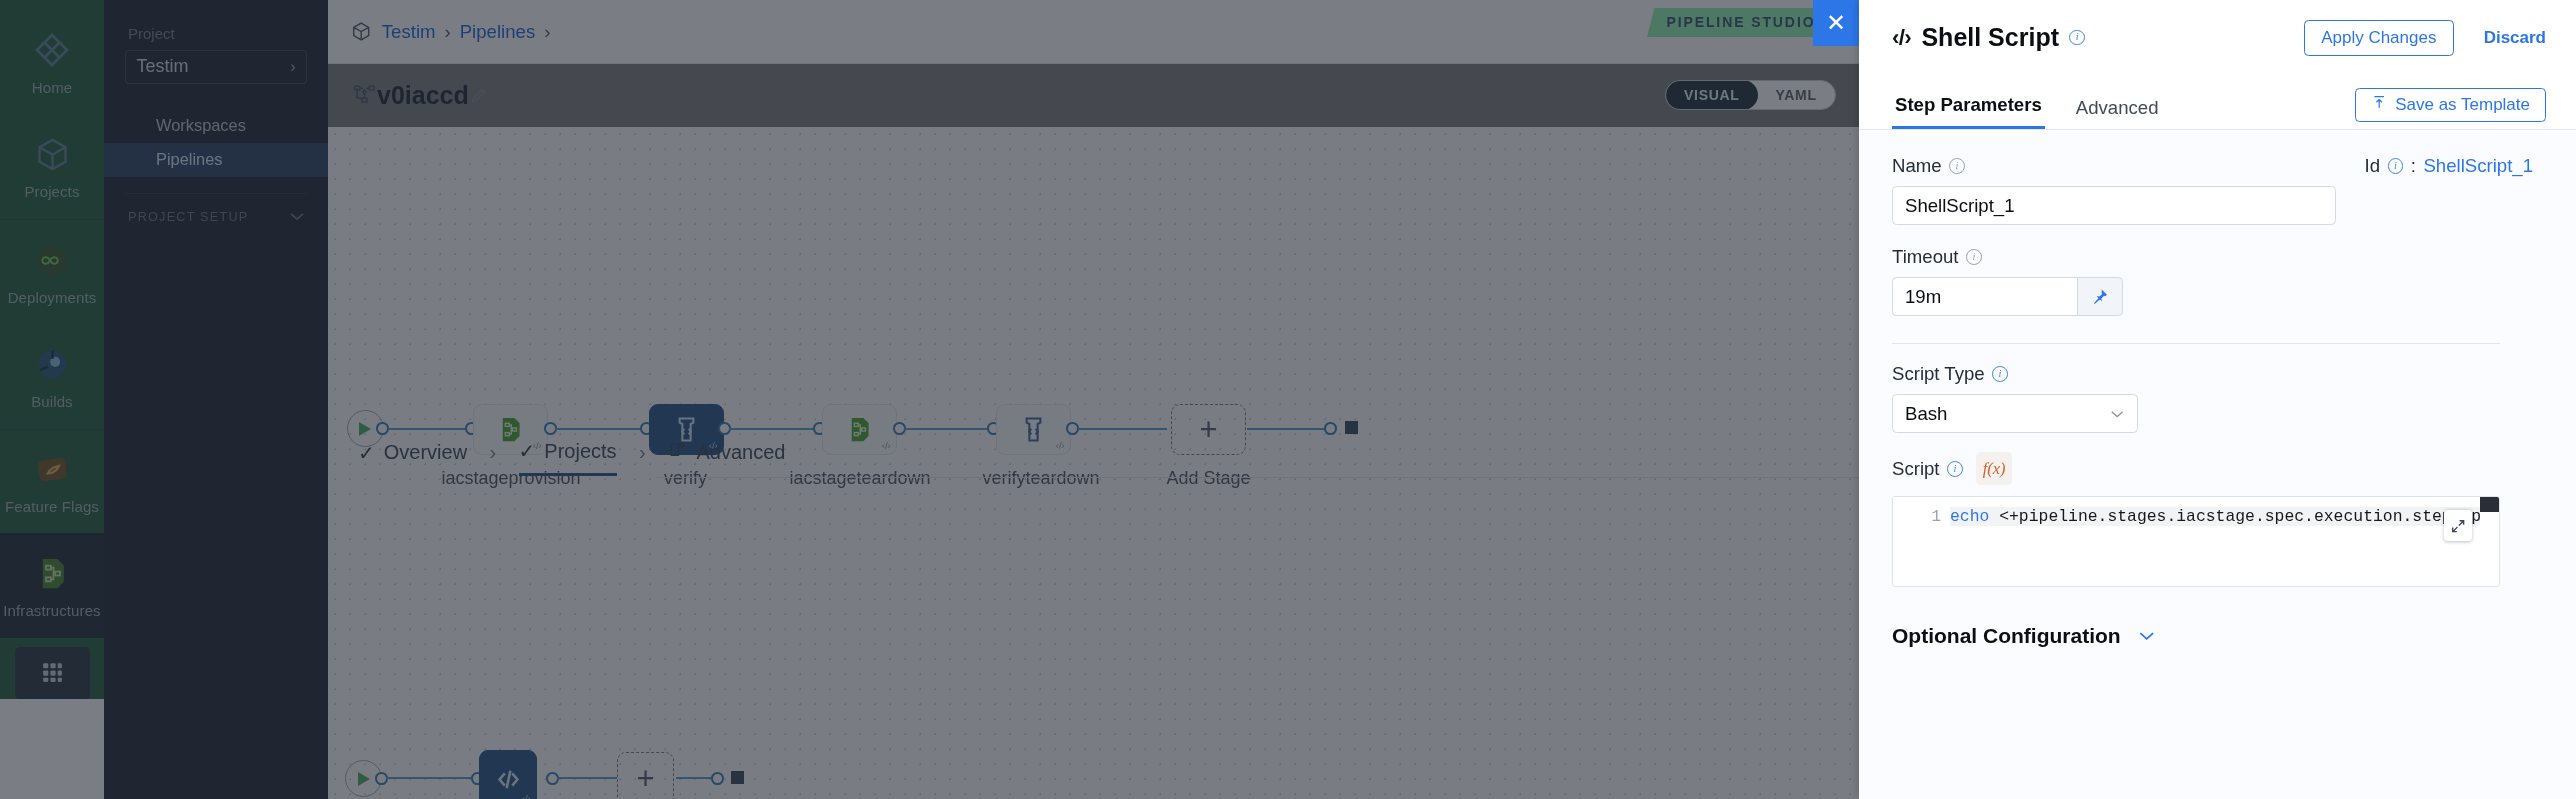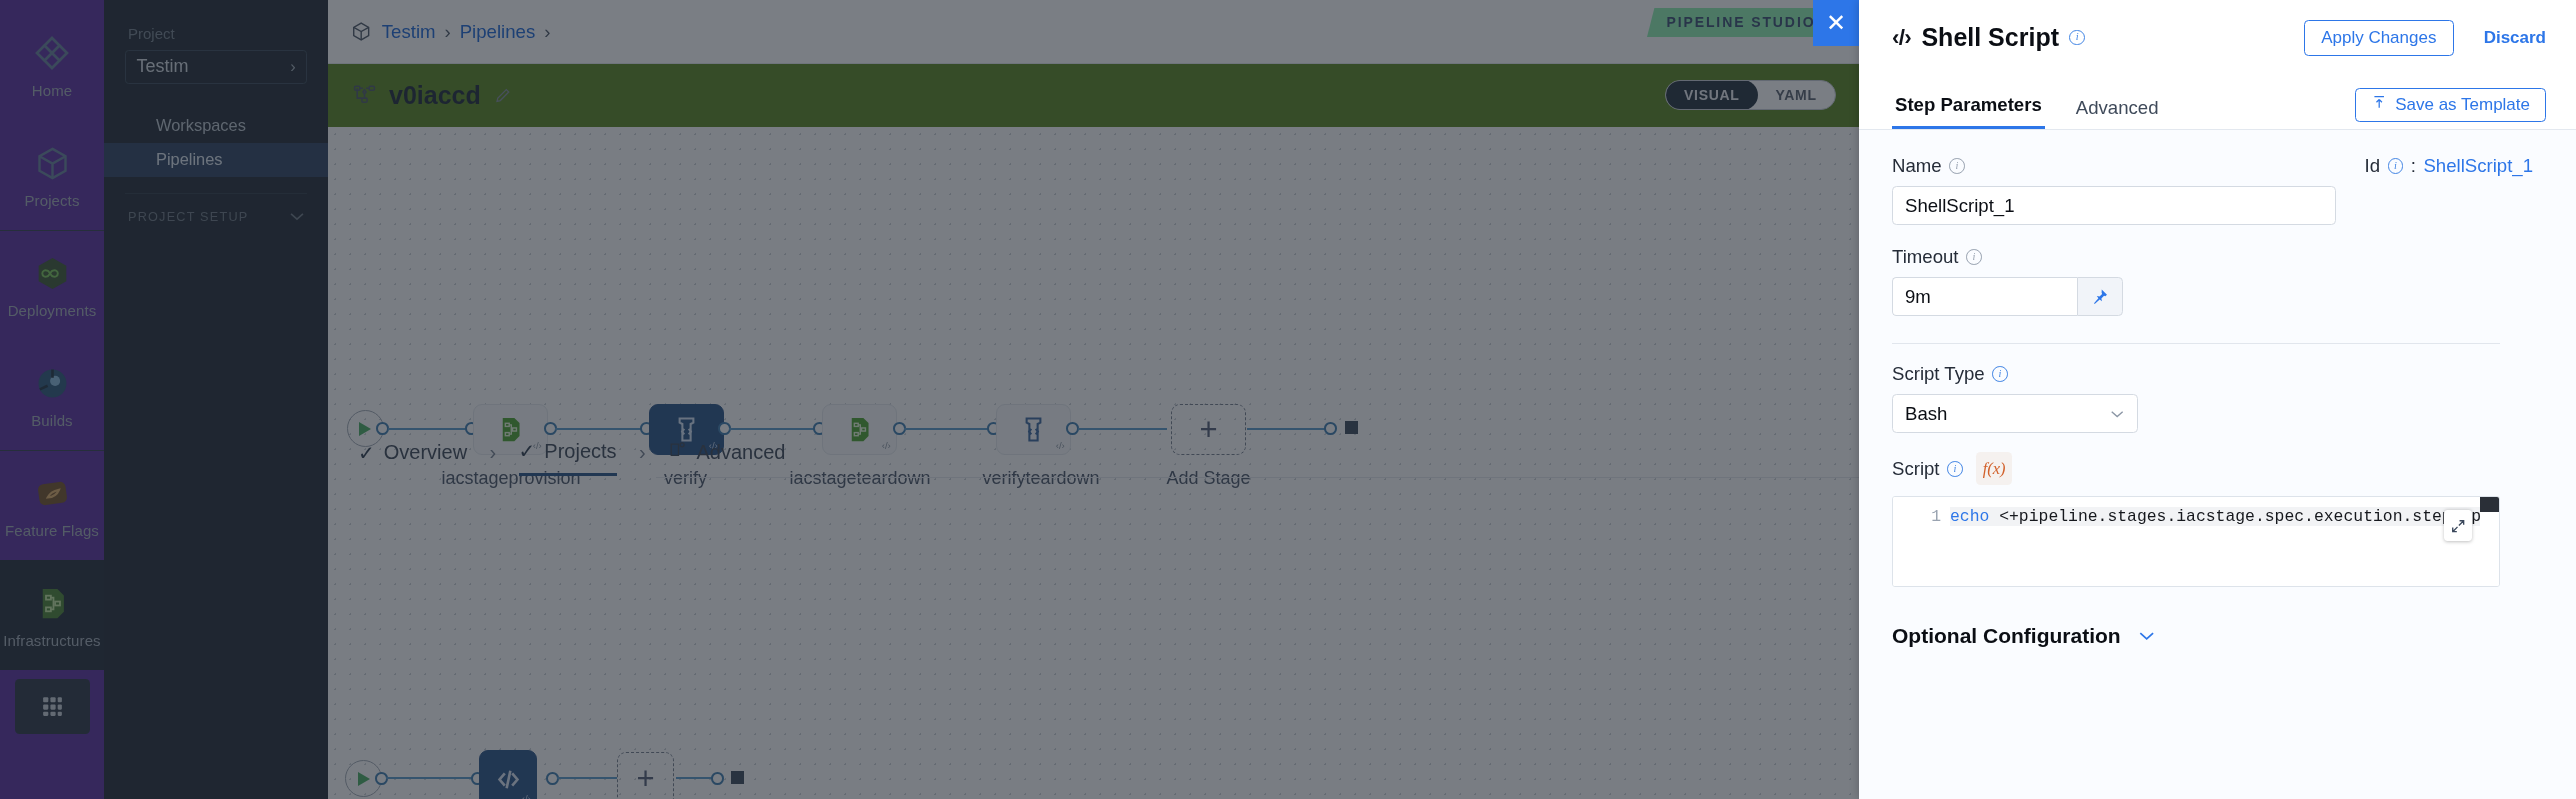--- a/index.html
+++ b/index.html
@@ -9,22 +9,22 @@
     font-family: "Liberation Sans", sans-serif;
     background: #ffffff;
   }
   #root { position: relative; width: 2576px; height: 799px; }
 
   
   .app-behind { position: absolute; inset: 0; display: flex; }
 
   
   .icon-rail {
-    width: 104px; height: 799px;
-    background: #4c1d95;
+    width: 104px; height: 699px;
+    background: #14532d;
     display: flex; flex-direction: column; align-items: center;
     padding-top: 10.4px;
     flex: none;
   }
   .rail-item {
     width: 104px; height: 110px;
     display: flex; flex-direction: column; align-items: center; justify-content: center;
     gap: 7.5px;
     color: #9aa5b1;
     font-size: 15px; letter-spacing: 0.1px;
@@ -74,22 +74,22 @@
   .cube-icon { width:22.4px; height:25px; }
 
   .studio-badge {
     position:absolute; left:1319px; top:7.5px;
     background:#86efac; color:#2b3f66; font-size:14px; letter-spacing:1.9px;
     padding: 6px 19.4px 7.5px 19.4px; font-weight:700;
     clip-path: polygon(7.5px 0, calc(100% - 7.5px) 0, 100% 100%, 0 100%);
   }
 
   .pipeline-head {
-    height: 63px; display:flex; align-items:center; padding-left: 24px; gap: 12px;
-    background:#4d7c0f; position:relative;
+    height: 63px; display:flex; align-items:center; padding-left: 24px; 
+    background:#737373; position:relative;
   }
   .pipeline-name { font-size: 25px; font-weight: 700; color:#0b1728; }
   .pencil { width:19.4px;height:19.4px; }
   .vy-toggle {
     position:absolute; left:1337px; top:16.4px;
     display:flex; align-items:center;
     border:0.7px solid #c3c9d1; border-radius: 16.4px; height: 30px; overflow:hidden;
     background:#fff;
   }
   .vy-seg { font-size: 14px; font-weight: 700; letter-spacing:0.7px; padding: 0 18px; height:30px;
@@ -578,21 +578,21 @@
       <div class="text-input">
         <span>ShellScript_1</span>
       </div>
 
       <div class="field-label" style="margin-top:21px;">
         <span>Timeout</span>
         <span class="info-i grey">i</span>
       </div>
       <div class="timeout-wrap">
         <div class="timeout-input">
-          <span>9m</span>
+          <span>19m</span>
         </div>
         <div class="pin-btn">
           <svg width="19.4" height="19.4" viewBox="0 0 24 24" fill="#2d76e8">
             <path d="M14.5 3l6.5 6.5-2 2-1.6-.6-3.3 3.3.7 3.4L12 15.6 5.8 21 5 20.2l5.4-6.2-2-2.8 3.4.7L15 8.6l-.6-1.6z"></path>
             </svg>
         </div>
       </div>
 
       <div class="hr" style="width:608px;"></div>
 

